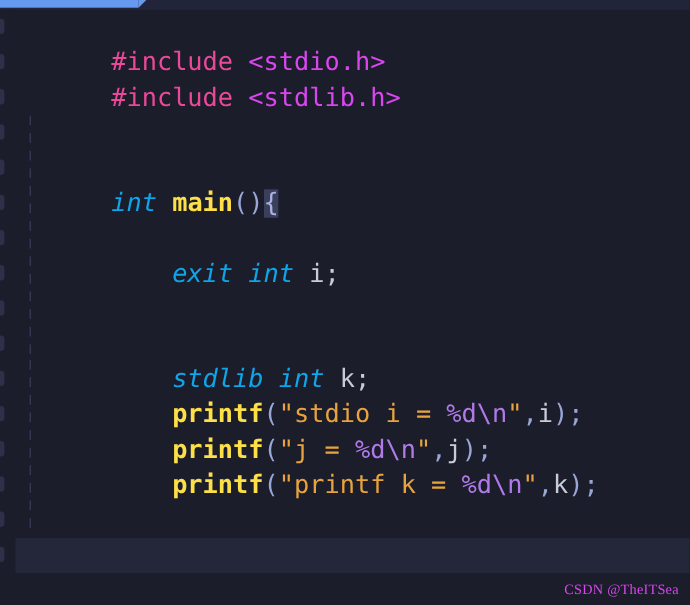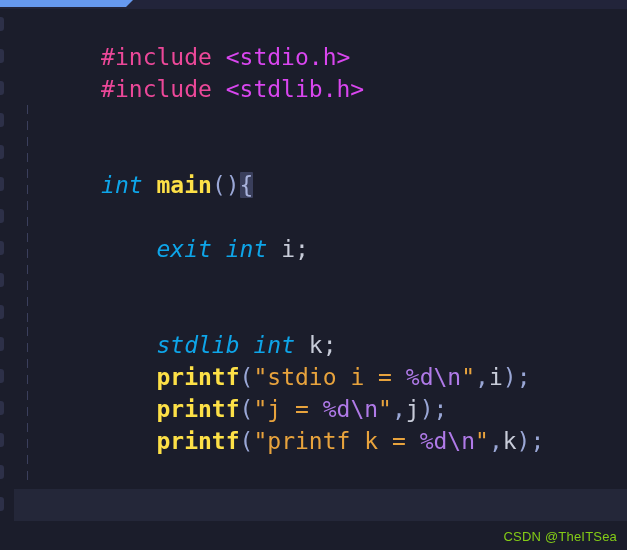--- a/index.html
+++ b/index.html
@@ -121,23 +121,23 @@
   .bracket-match {
     background: #3a3f5c;
     border-radius: 1px;
   }
 
   
   #watermark {
     position: absolute;
     right: 10px;
     bottom: 6px;
-    font-family: Liberation Sans, sans-serif;
+    font-family: Liberation Serif, serif;
     font-size: 13px;
-    color: #84cc16;
+    color: #d946ef;
     z-index: 5;
     letter-spacing: 0.2px;
   }
 </style>
 </head>
 <body>
 
 <div id="editor">
 
   <div id="tab-bar">

